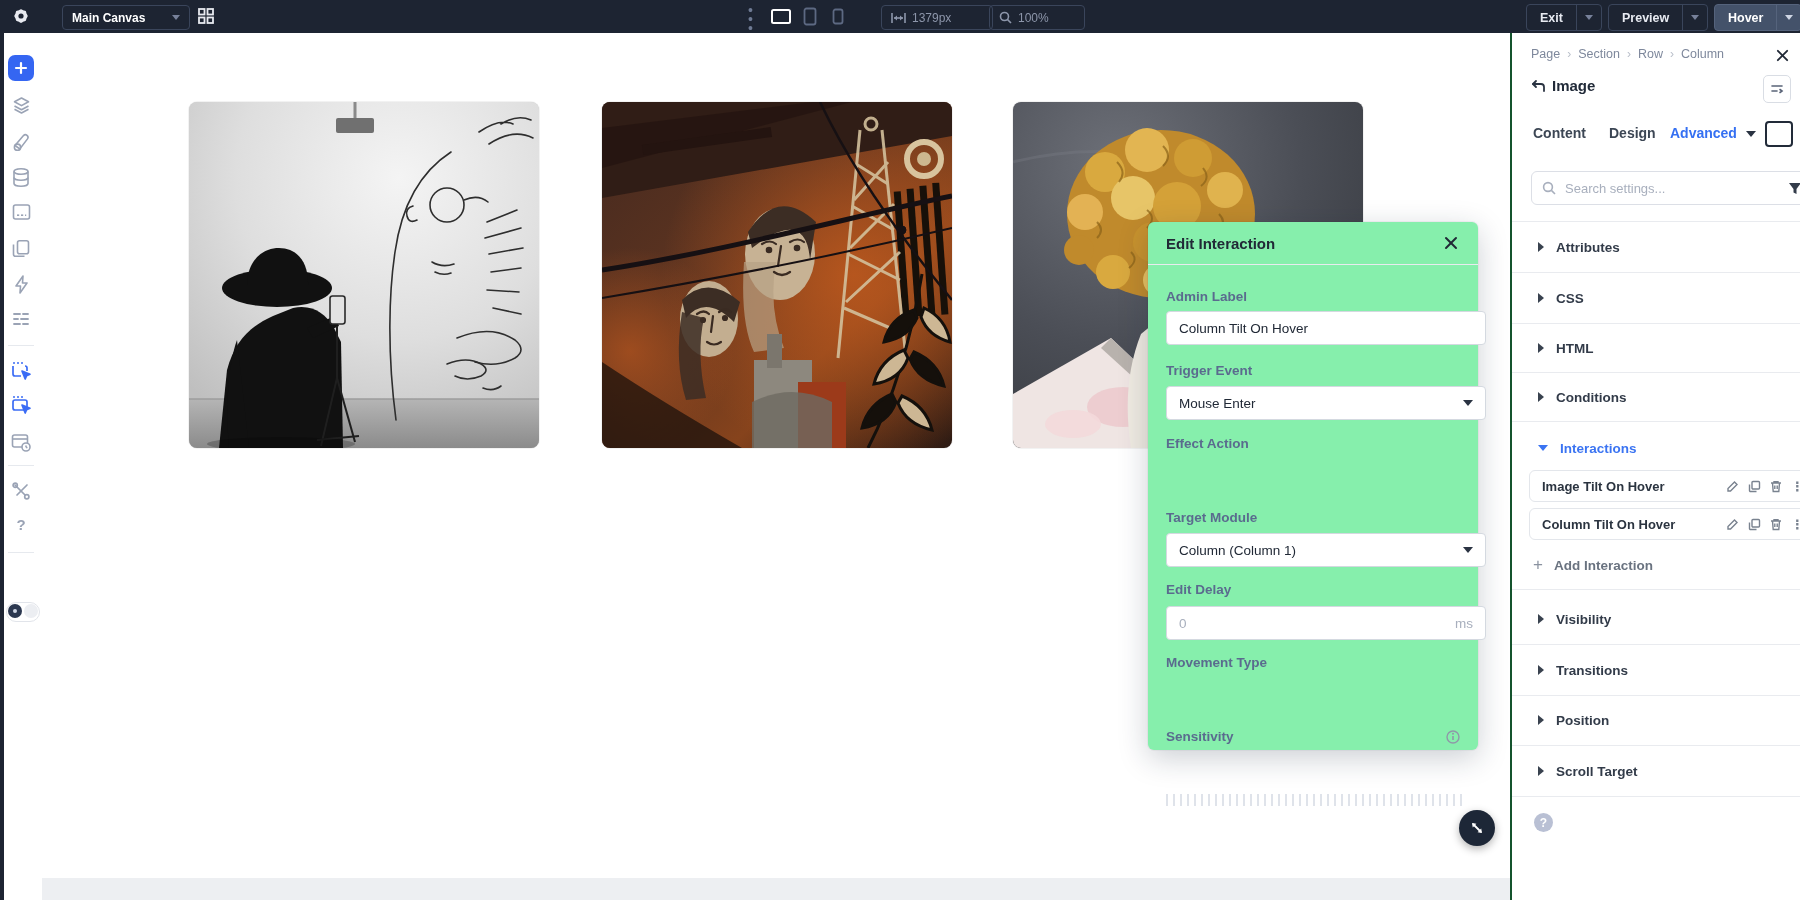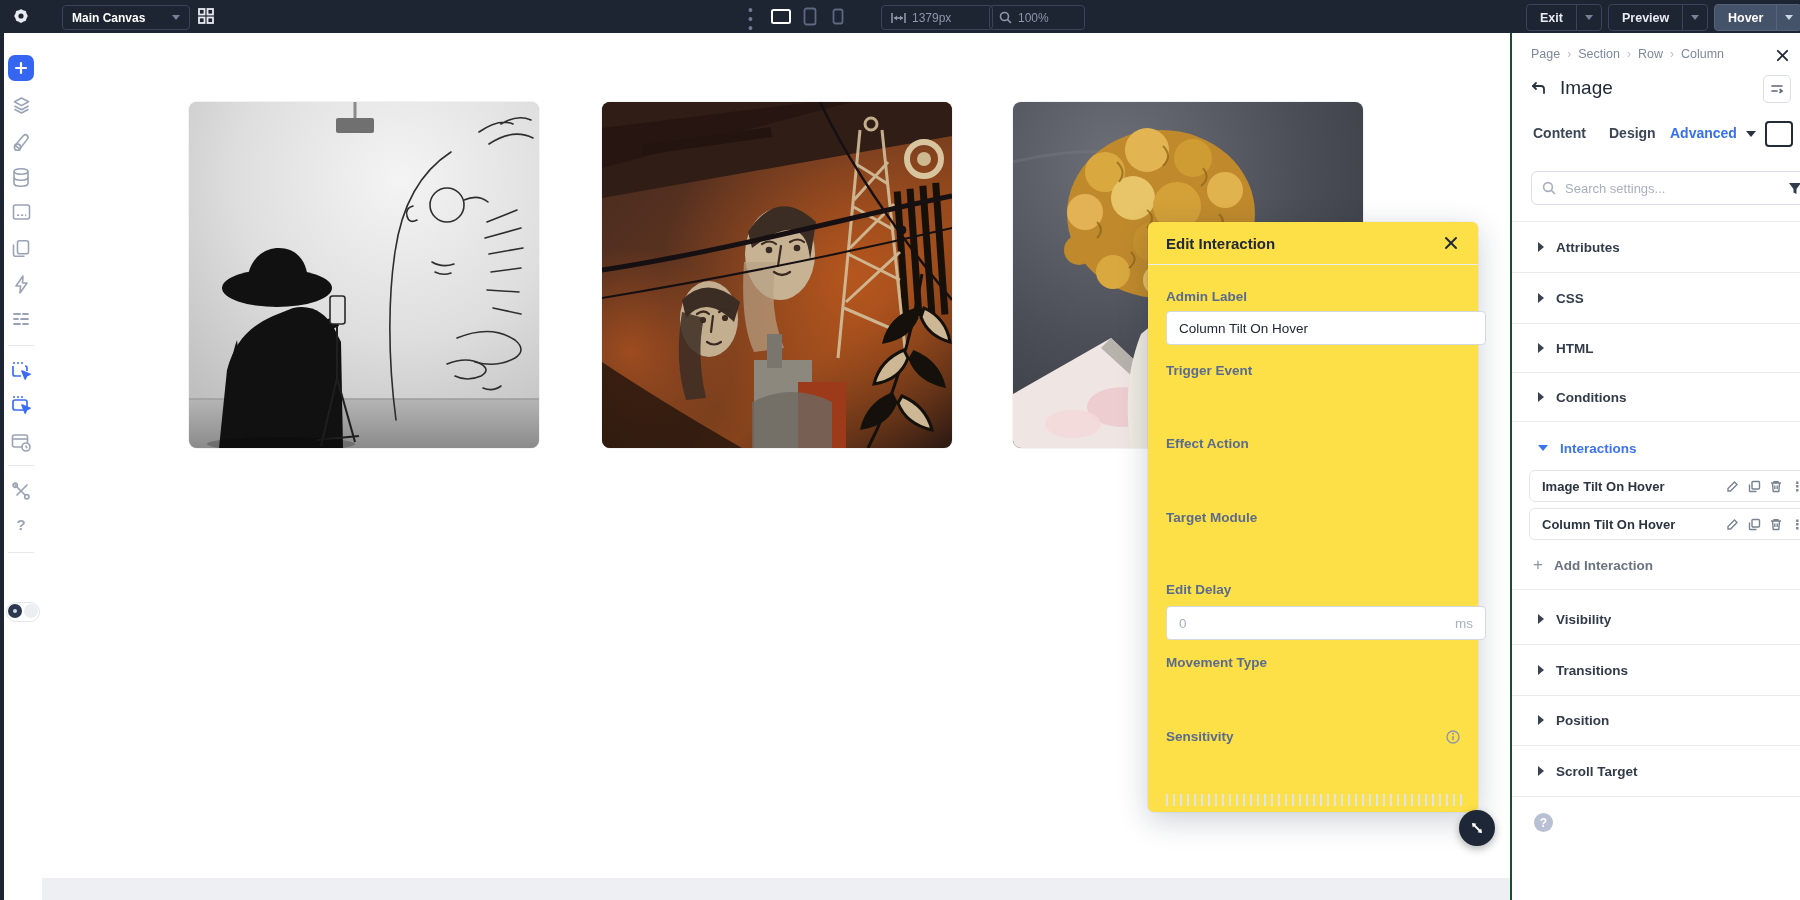--- a/index.html
+++ b/index.html
@@ -33,41 +33,41 @@
 
   
   .canvas{position:absolute;left:42px;top:33px;width:1468px;height:867px;background:#fff}
   .shot{position:absolute;top:69px;width:350px;height:346px;border-radius:8px;overflow:hidden;background:#ccc;box-shadow:0 0 0 1px rgba(0,0,0,.05)}
   .canvas-bottom{position:absolute;left:0;top:845px;width:1468px;height:22px;background:#edeff2}
 
   
   .panel{position:absolute;left:1510px;top:33px;width:290px;height:867px;background:#fff;border-left:2px solid #14532d}
   .crumb{position:absolute;left:19px;top:14px;display:flex;gap:7px;align-items:center;font-size:12.5px;color:#7e889c}
   .crumb .sep{color:#b9bfca;font-size:12px}
-  .p-title{position:absolute;left:19px;top:44px;display:flex;gap:14px;align-items:center;font-size:19px;font-weight:400;color:#222b39}
+  .p-title{position:absolute;left:19px;top:44px;display:flex;gap:6px;align-items:center;font-size:15px;font-weight:700;color:#222b39}
   .tab{position:absolute;top:92px;font-size:14px;font-weight:600;color:#3c4654}
   .tab.active{color:#3570f2}
   .searchbox{position:absolute;left:19px;top:138px;width:260px;height:32px;border:1px solid #dcdfe6;border-radius:6px;display:flex;align-items:center;padding:0 10px;gap:7px}
   .searchbox input{border:0;outline:0;flex:1;font-size:13px;color:#3c4654;font-family:inherit;background:transparent}
   .searchbox input::placeholder{color:#a8afbd}
   .p-div{position:absolute;left:0;width:290px;height:1px;background:#e9ebef}
   .acc{position:absolute;left:0;width:290px;height:50px;display:flex;align-items:center;padding-left:26px;gap:12px;font-size:13.5px;font-weight:700;color:#323b49;cursor:default}
   .car-r{width:0;height:0;border-top:5px solid transparent;border-bottom:5px solid transparent;border-left:6px solid #39424f}
   .car-d{width:0;height:0;border-left:5px solid transparent;border-right:5px solid transparent;border-top:6px solid #3b74f2}
   .acc.open{color:#3b74f2}
   .icard{position:absolute;left:17px;width:262px;height:30px;border:1px solid #e3e6eb;border-radius:6px;background:#fff;display:flex;align-items:center;padding:0 9px 0 12px;font-size:13px;font-weight:600;color:#2b3440}
   .icard .sp{flex:1}
   .icard .ico{display:flex;align-items:center;margin-left:9px;color:#79828f}
   .addrow{position:absolute;left:21px;display:flex;align-items:center;gap:11px;font-size:13.5px;font-weight:600;color:#6a7380}
   .addrow .plus{font-size:17px;font-weight:400;color:#8a92a0}
   .helpcirc{position:absolute;left:22px;top:780px;width:19px;height:19px;border-radius:50%;background:#b9c0d4;color:#fff;
             display:flex;align-items:center;justify-content:center;font-size:12px;font-weight:700}
 
   
-  .modal{position:absolute;left:1148px;top:222px;width:330px;height:590px;background:#fde047;border-radius:6px;z-index:5;
+  .modal{position:absolute;left:1148px;top:222px;width:330px;height:528px;background:#86efac;border-radius:6px;z-index:5;
          box-shadow:0 8px 30px rgba(25,35,60,.22),0 0 0 1px rgba(25,35,60,.04)}
   .m-title{position:absolute;left:18px;top:13px;font-size:15px;font-weight:700;color:#212936}
   .m-div{position:absolute;left:0;top:42px;width:330px;height:1px;background:#e9ebef}
   .f-label{position:absolute;left:18px;font-size:13.5px;font-weight:600;color:#5a6b8e}
   .f-box{position:absolute;left:18px;width:294px;height:32px;border:1px solid #d4d9e0;border-radius:4px;background:#fff;
          display:flex;align-items:center;padding:0 12px;font-size:13.5px;color:#212936;gap:8px}
   .f-box .sp{flex:1}
   .f-box .ph{color:#a8afbd}
   .f-box .suf{color:#a8afbd}
   .sel-car{width:0;height:0;border-left:5px solid transparent;border-right:5px solid transparent;border-top:6px solid #2a3342}
@@ -451,24 +451,32 @@
       <line x1="12" y1="2" x2="2" y2="12"></line>
   </svg>
   <div class="m-div"></div>
 
   <div class="f-label" style="top:67px">Admin Label</div>
   <div class="f-box" style="top:89px">
     <span>Column Tilt On Hover</span>
   </div>
 
   <div class="f-label" style="top:141px">Trigger Event</div>
+  <div class="f-box" style="top:164px">
+    <span class="sp">Mouse Enter</span>
+    <span class="sel-car"></span>
+  </div>
 
   <div class="f-label" style="top:214px">Effect Action</div>
 
   <div class="f-label" style="top:288px">Target Module</div>
+  <div class="f-box" style="top:311px">
+    <span class="sp">Column (Column 1)</span>
+    <span class="sel-car"></span>
+  </div>
 
   <div class="f-label" style="top:360px">Edit Delay</div>
   <div class="f-box" style="top:384px">
     <span class="ph sp">0</span>
     <span class="suf">ms</span>
   </div>
 
   <div class="f-label" style="top:433px">Movement Type</div>
 
   <div class="f-label" style="top:507px">Sensitivity</div>

